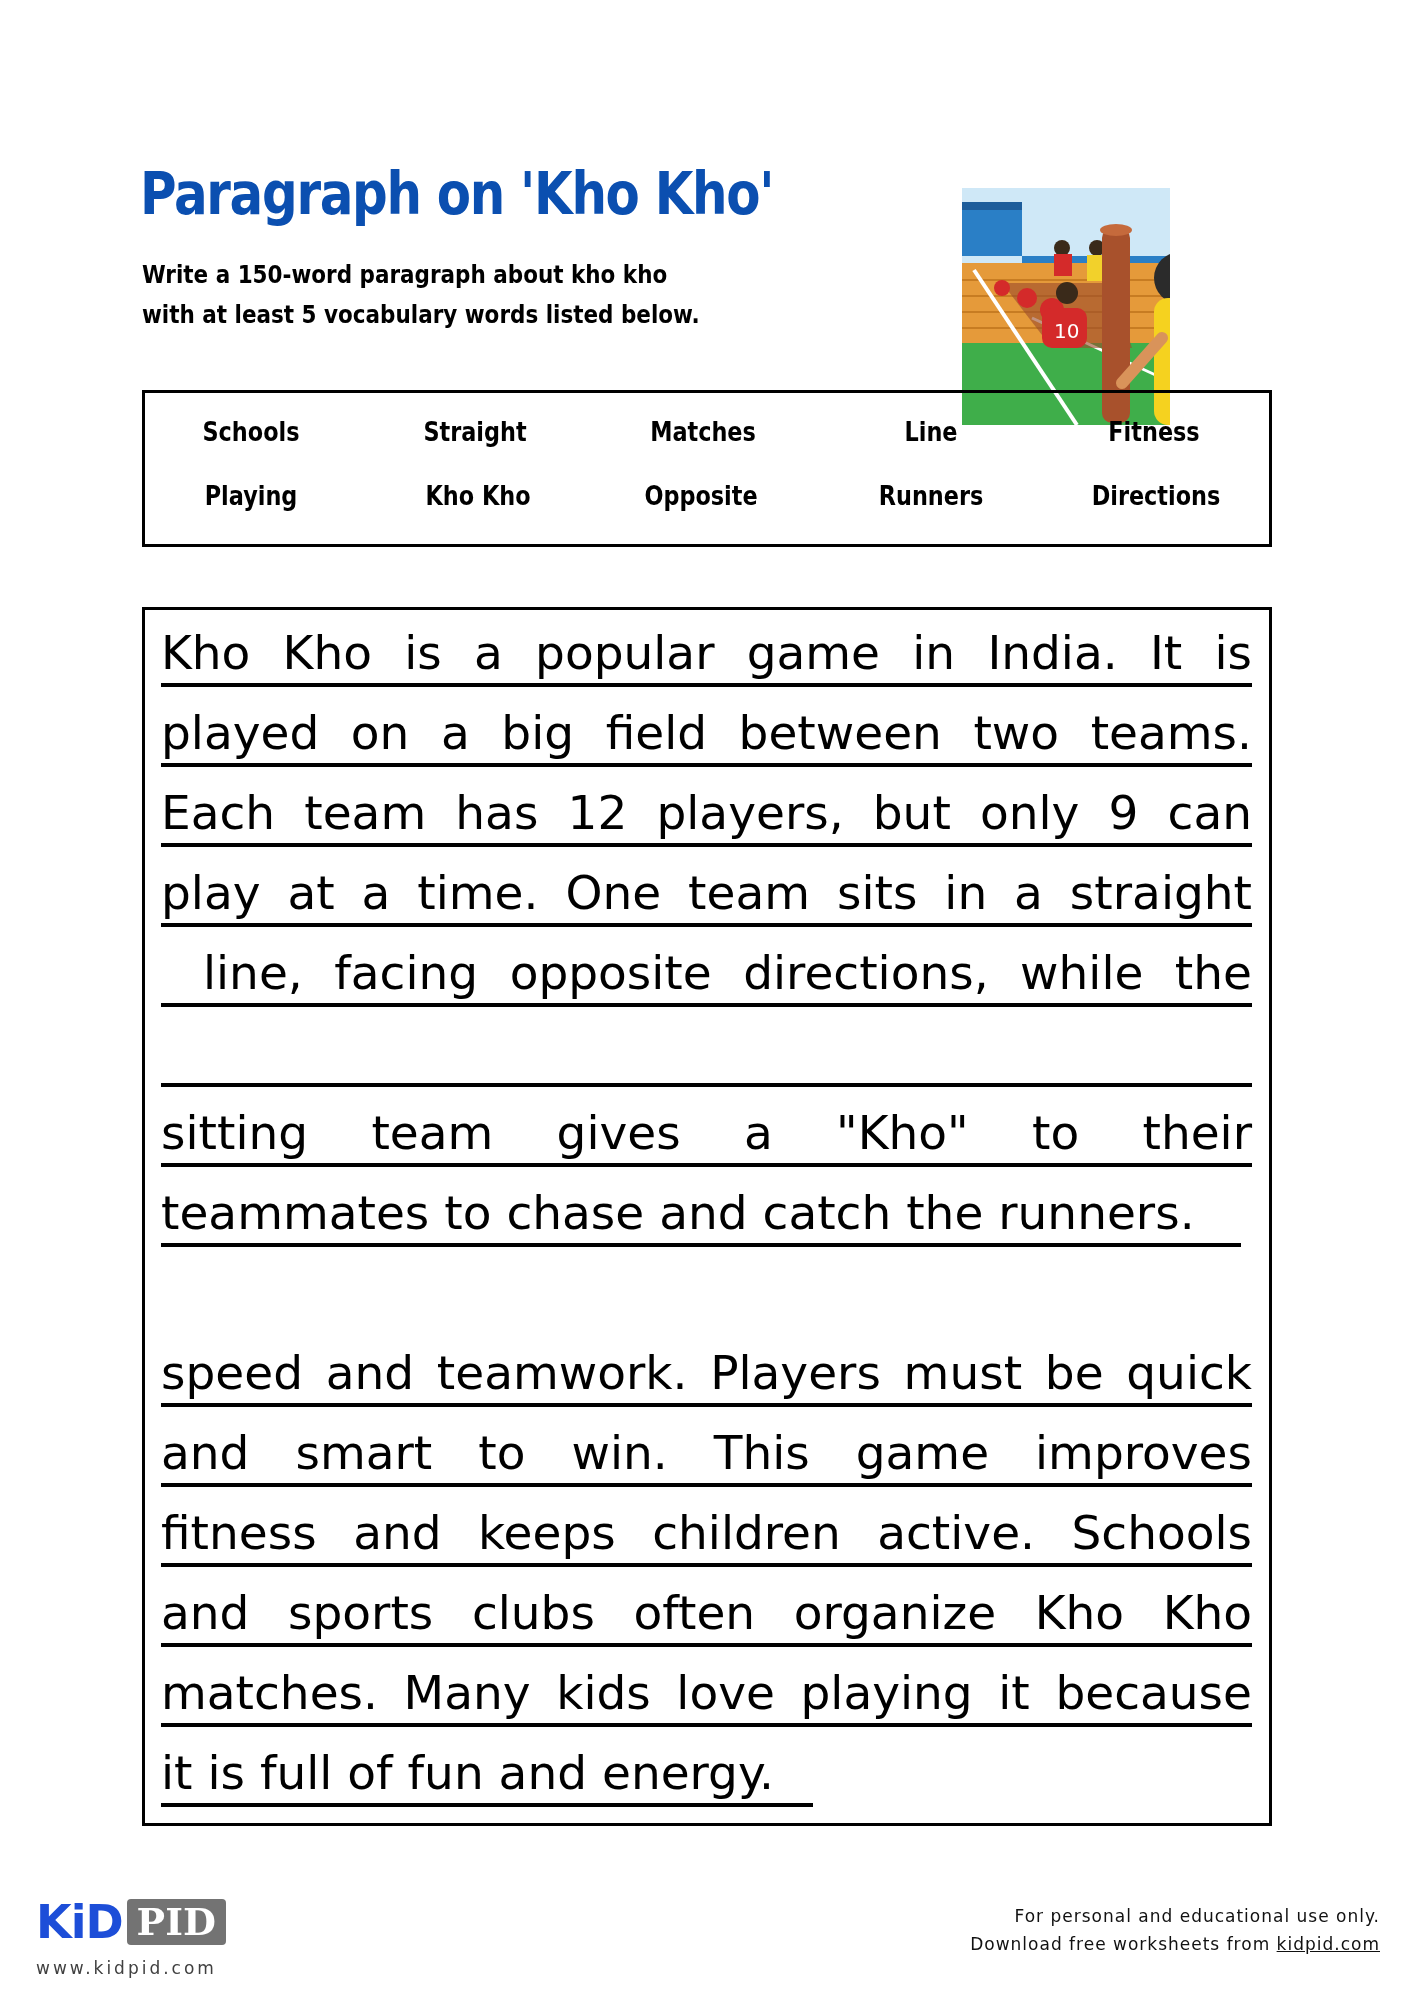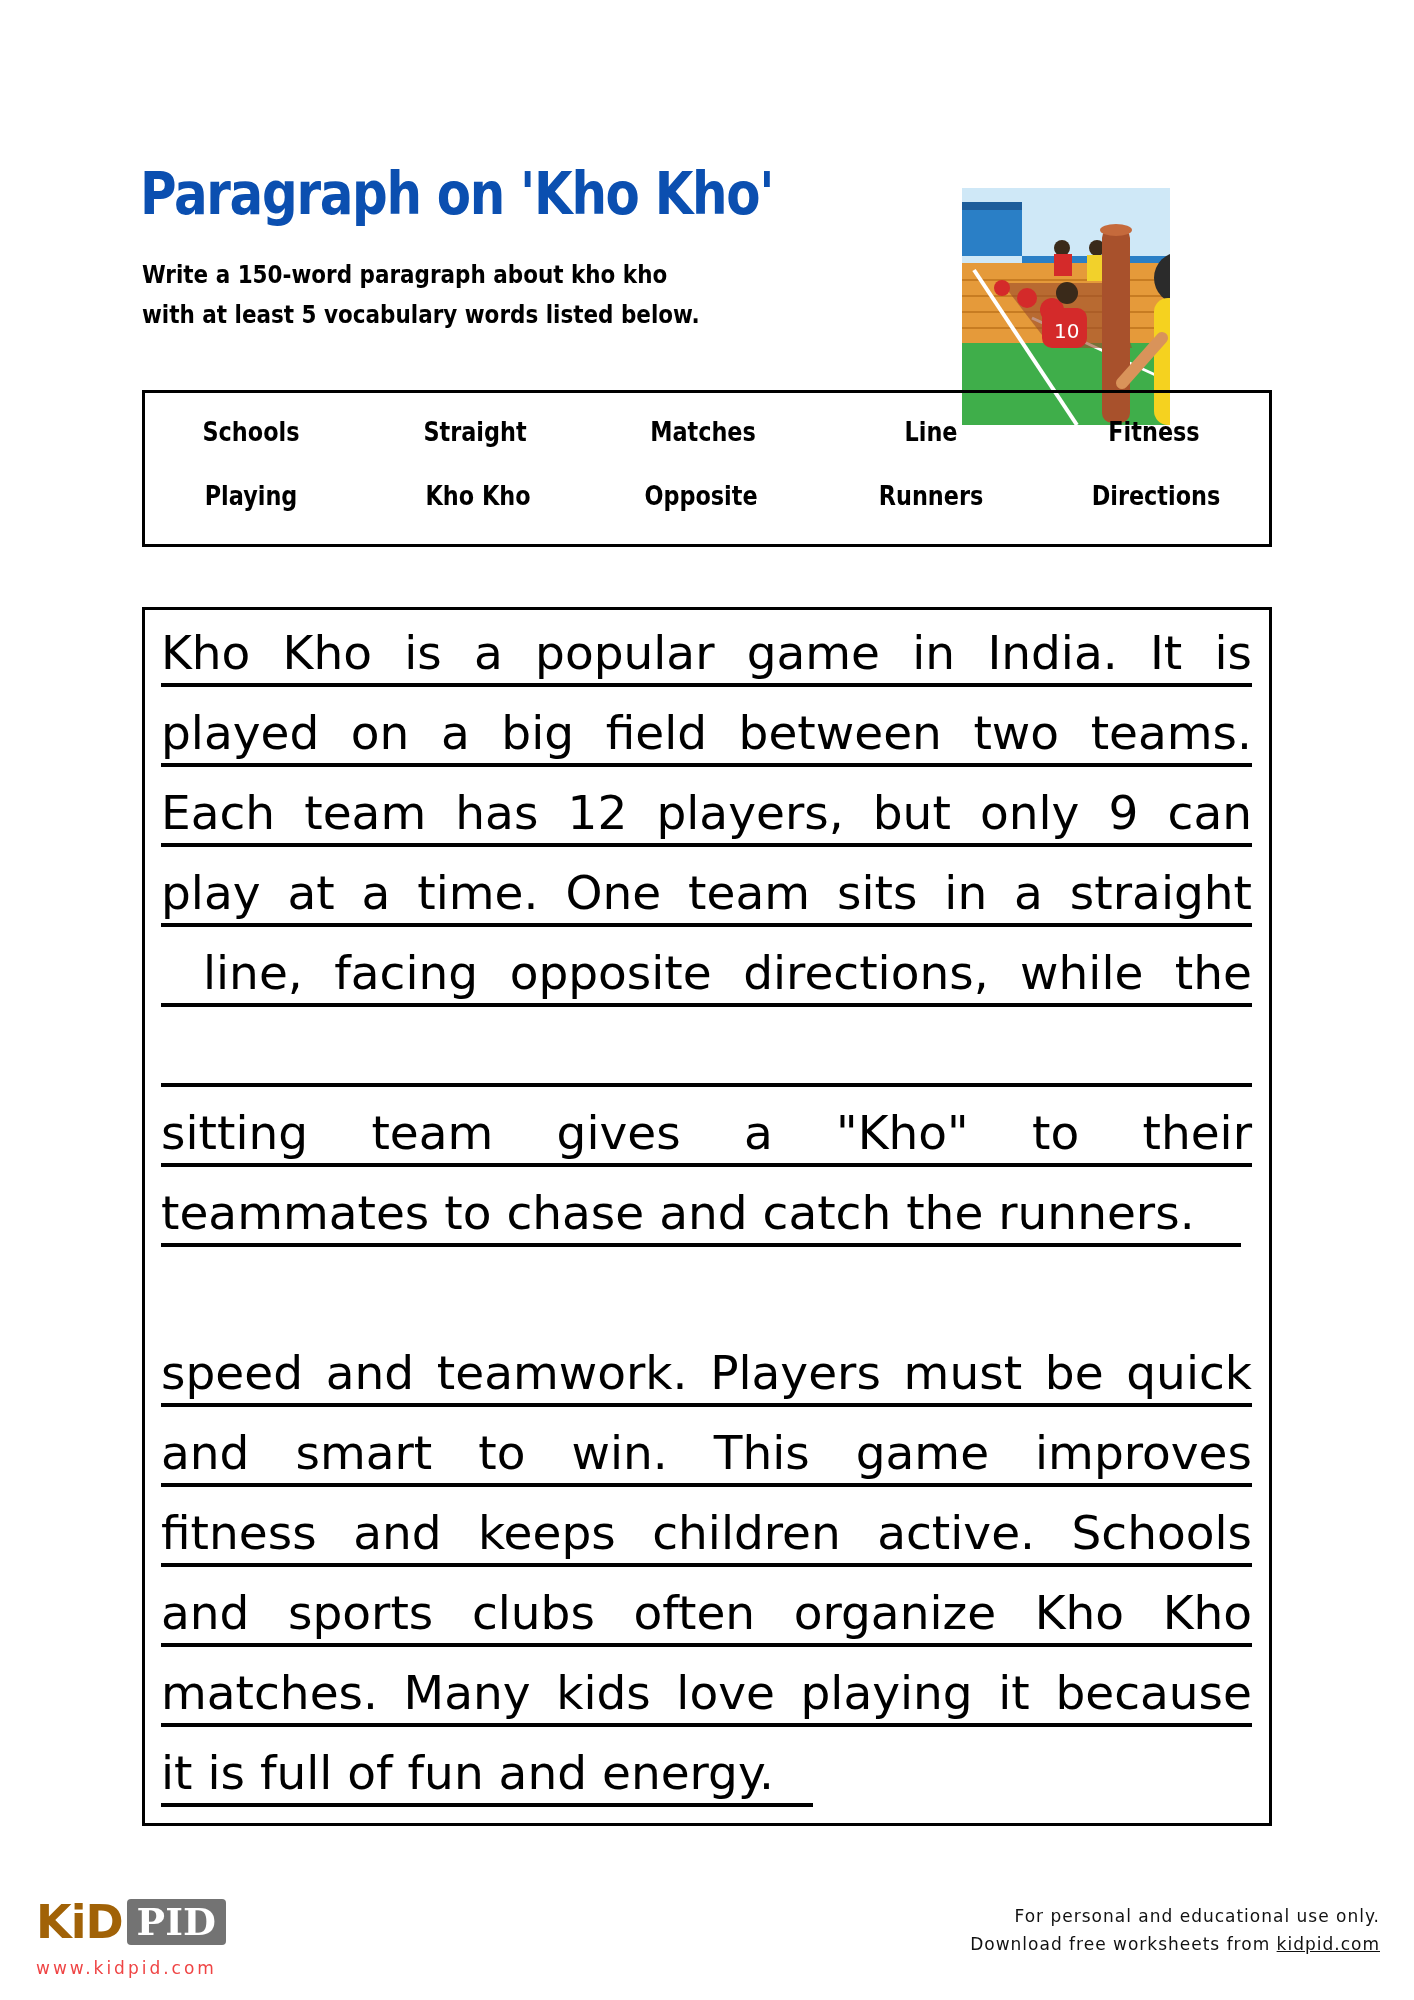--- a/index.html
+++ b/index.html
@@ -8,23 +8,23 @@
     .instructions { position:absolute; left:142px; top:255px; font-family:"DejaVu Sans", sans-serif; font-weight:bold; font-size:25px; line-height:40px; transform:scaleX(0.86); transform-origin:left top; white-space:nowrap; }
     .hero { position:absolute; left:962px; top:140px; width:208px; height:237px; overflow:hidden;margin-top:48px; }
     .vocab-box { position:absolute; left:142px; top:390px; width:1124px; height:151px; border:3px solid #000; }
     .vocab-grid { position:absolute; left:0; top:0; width:100%; height:100%; }
     .vocab-word { position:absolute; font-family:"DejaVu Sans", sans-serif; font-weight:bold; font-size:26px; transform:translateX(-50%) scaleX(0.86); white-space:nowrap; }
     .para-box { position:absolute; left:142px; top:607px; width:1124px; height:1213px; border:3px solid #000; }
     .para-line { position:absolute; left:16px; width:1091px; height:80px; font-family:"DejaVu Sans", sans-serif; font-size:47px; line-height:60px; white-space:nowrap; text-align:justify; text-align-last:justify; transform-origin:left top; }
     .para-line.last { text-align-last:left; }
     .para-line .ul { position:absolute; left:0; right:0; top:60px; height:4px; background:#000; }
     .footer-logo { position:absolute; left:36px; top:1895px; }
-    .logo-kid { display:inline-block; font-family:"DejaVu Sans", sans-serif; font-weight:bold; font-size:46px; color:#a16207; letter-spacing:-1px; vertical-align:middle; }
+    .logo-kid { display:inline-block; font-family:"DejaVu Sans", sans-serif; font-weight:bold; font-size:46px; color:#1d4ed8; letter-spacing:-1px; vertical-align:middle; }
     .logo-pid { display:inline-block; background:#737373; color:#fff; font-family:"DejaVu Serif", serif; font-weight:bold; font-size:38px; padding:0 10px; border-radius:4px; height:46px; line-height:46px; vertical-align:middle; margin-left:4px; }
-    .logo-url { position:absolute; left:36px; top:1958px; font-family:"DejaVu Sans", sans-serif; font-size:17px; letter-spacing:3px; color:#ef4444; white-space:nowrap; }
+    .logo-url { position:absolute; left:36px; top:1958px; font-family:"DejaVu Sans", sans-serif; font-size:17px; letter-spacing:3px; color:#404040; white-space:nowrap; }
     .footer-note { position:absolute; right:34px; top:1902px; text-align:right; font-family:"DejaVu Sans", sans-serif; font-size:17px; line-height:28px; letter-spacing:1px; color:#111; }
     .footer-note a { color:#111; text-decoration:underline; }
   </style>
 </head>
 <body>
 
 <div class="title">Paragraph on 'Kho Kho'</div>
 <div class="instructions">
   <div>Write a 150-word paragraph about kho kho</div>
   <div>with at least 5 vocabulary words listed below.</div>

